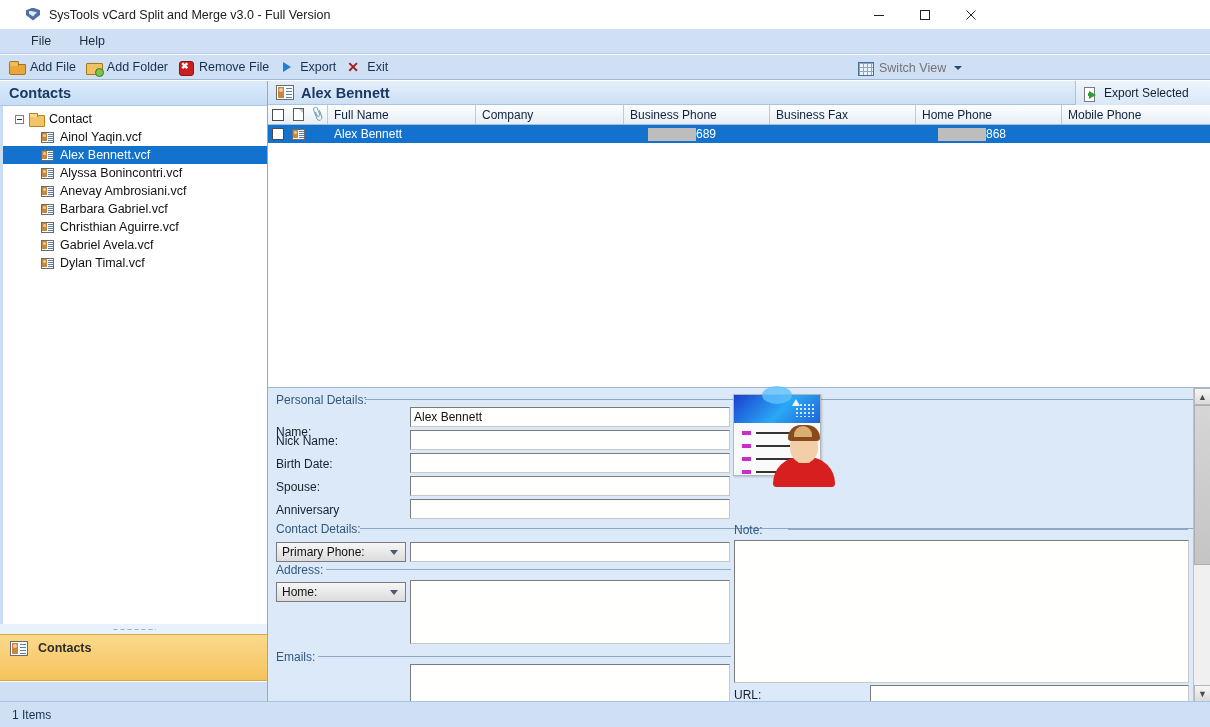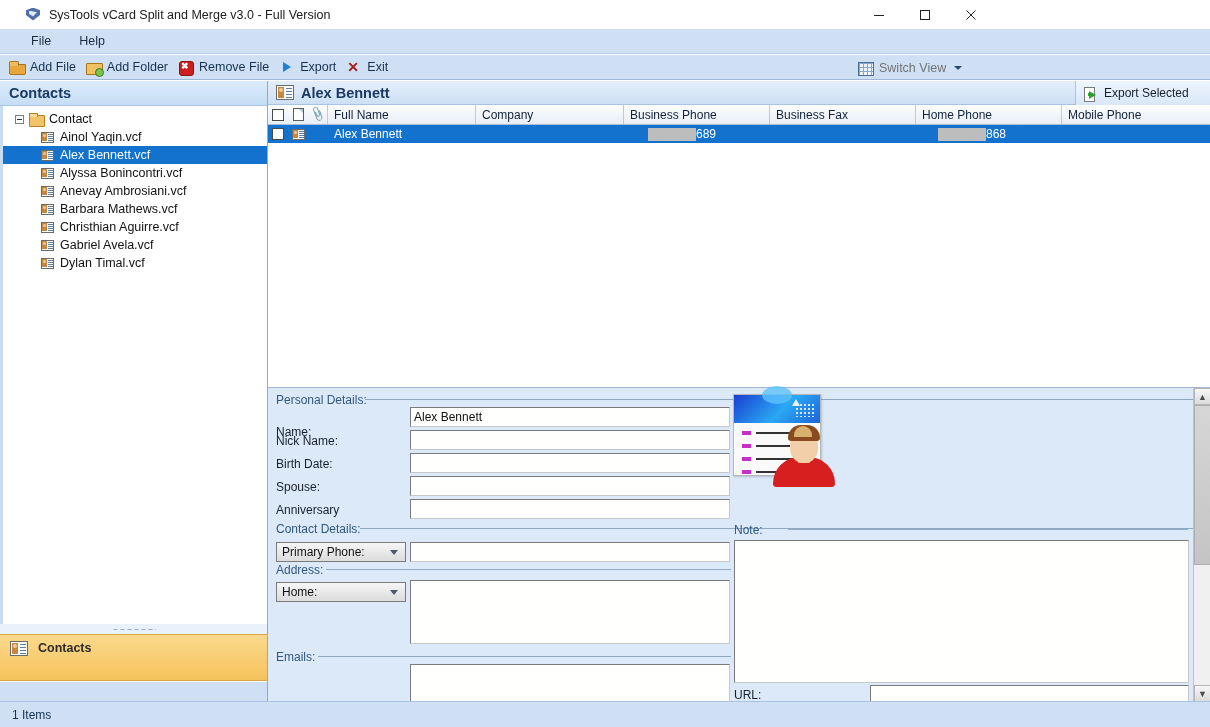--- a/index.html
+++ b/index.html
@@ -327,21 +327,21 @@
             <i class="c-l"></i>
           </span>
         <span>Anevay Ambrosiani.vcf</span>
       </div>
       <div class="titem">
         <span class="ico-vcard">
             <i class="c-bg"></i>
             <i class="c-p"></i>
             <i class="c-l"></i>
           </span>
-        <span>Barbara Mathews.vcf</span>
+        <span>Barbara Gabriel.vcf</span>
       </div>
       <div class="titem">
         <span class="ico-vcard">
             <i class="c-bg"></i>
             <i class="c-p"></i>
             <i class="c-l"></i>
           </span>
         <span>Christhian Aguirre.vcf</span>
       </div>
       <div class="titem">

